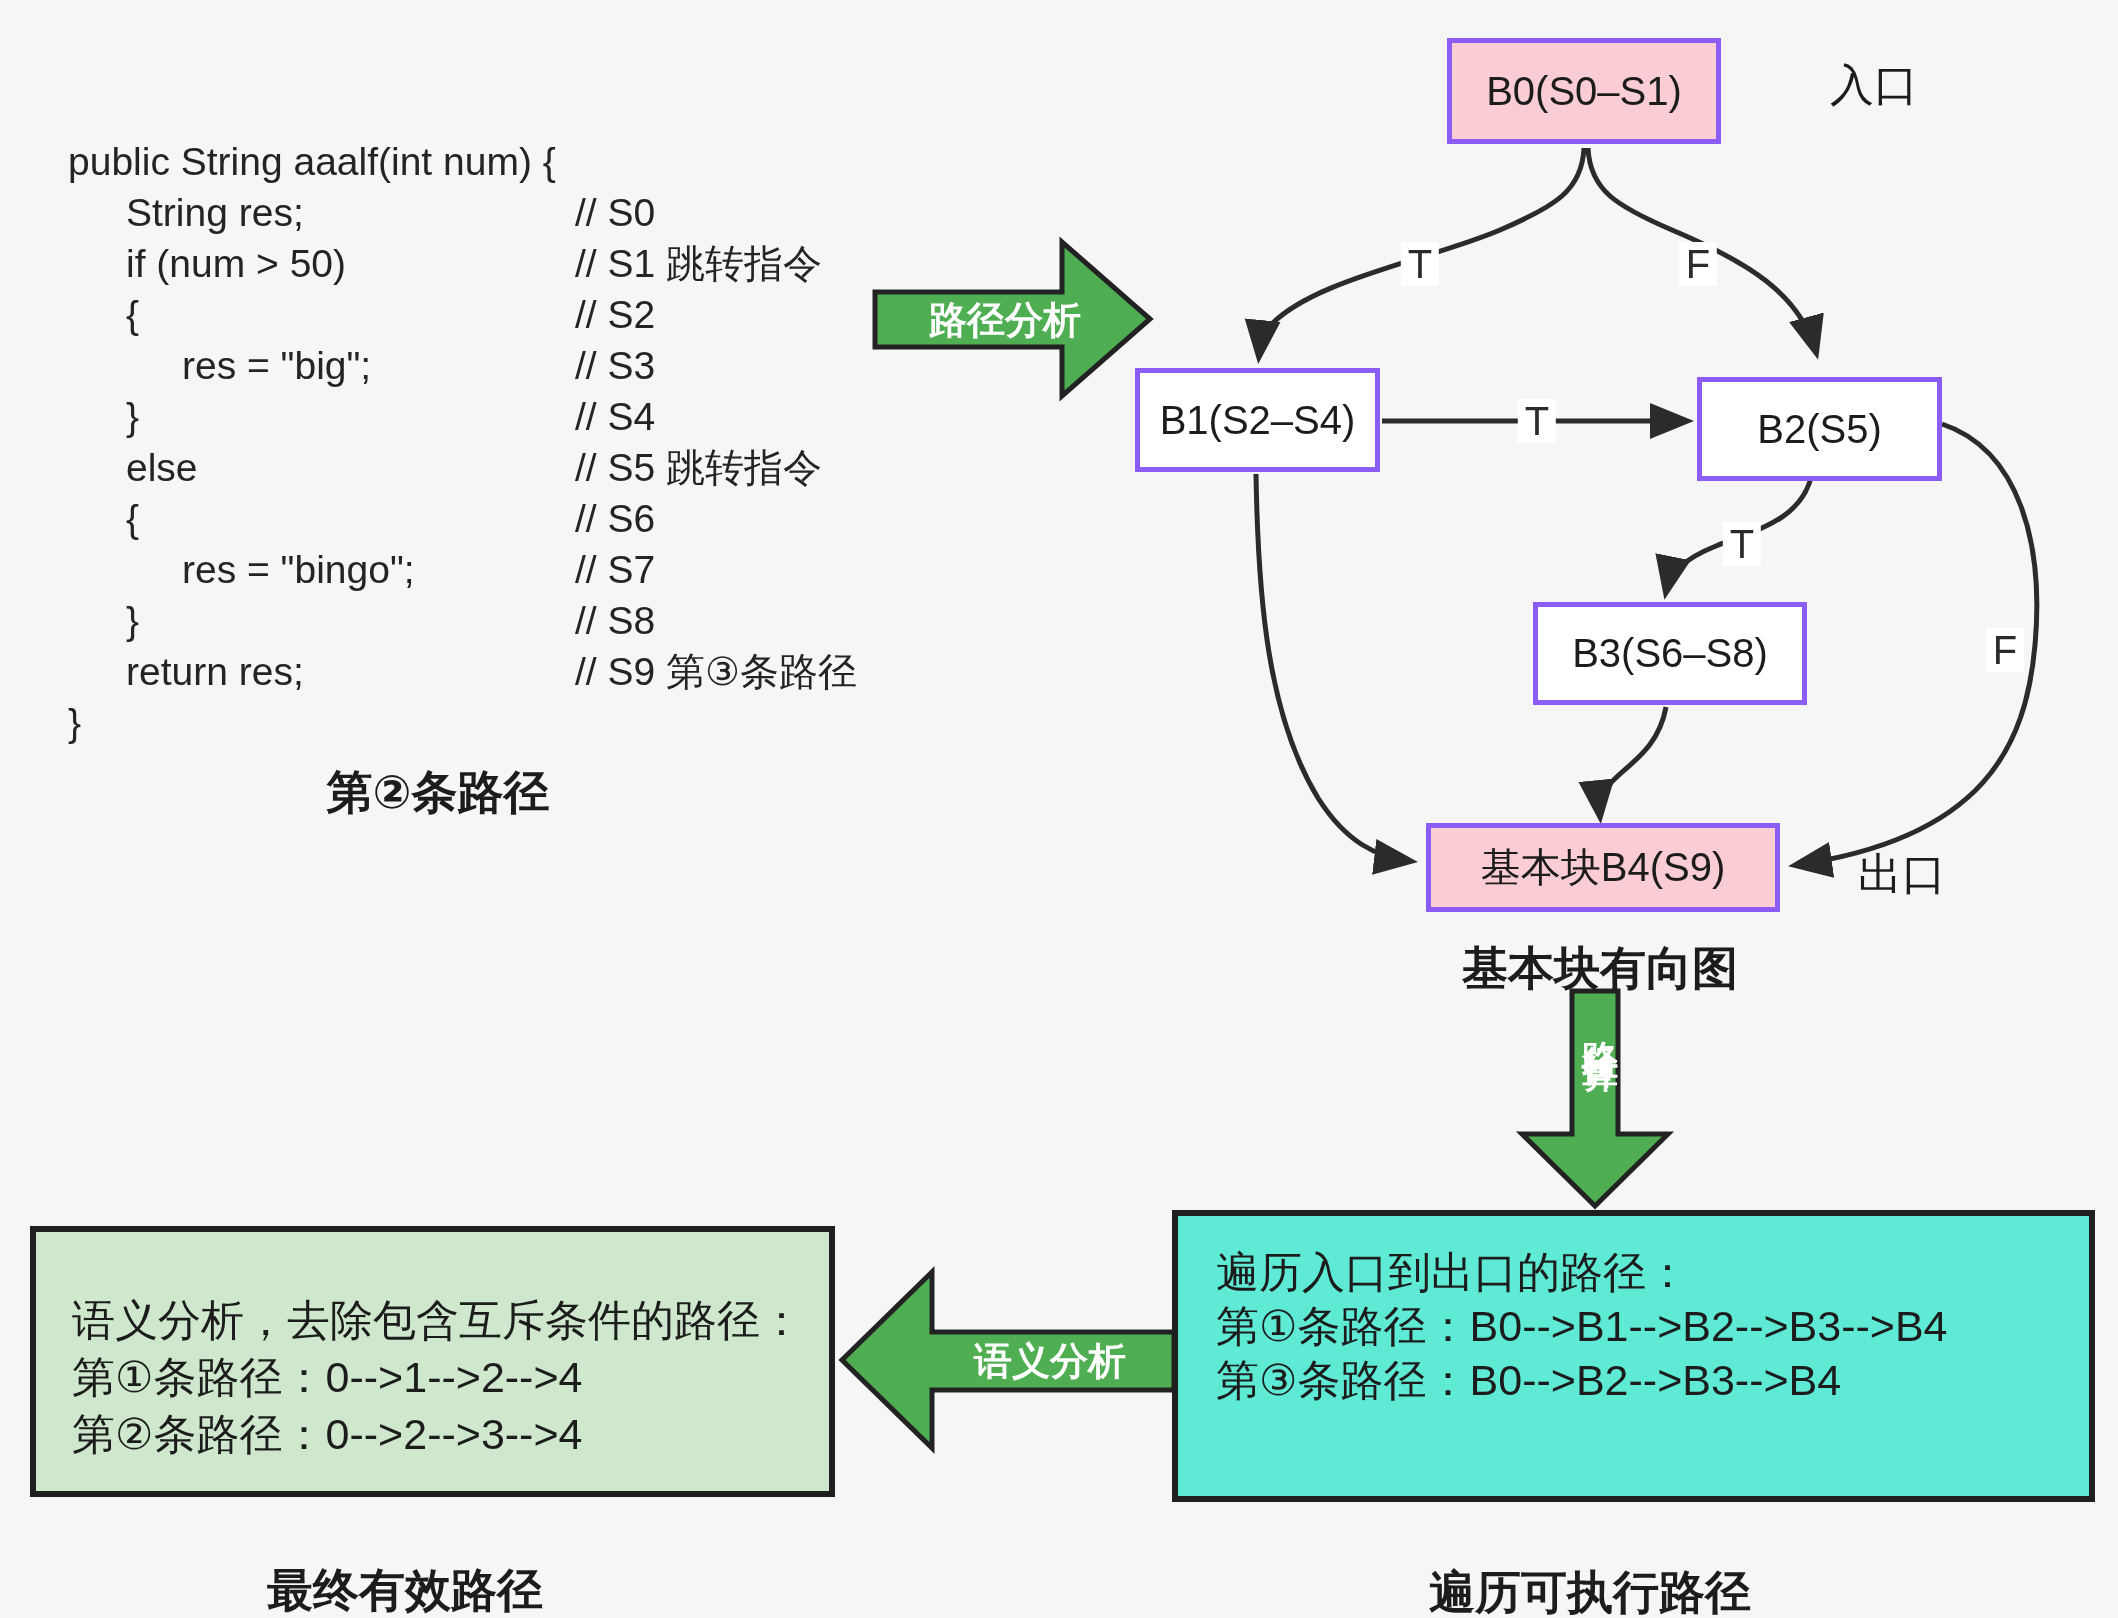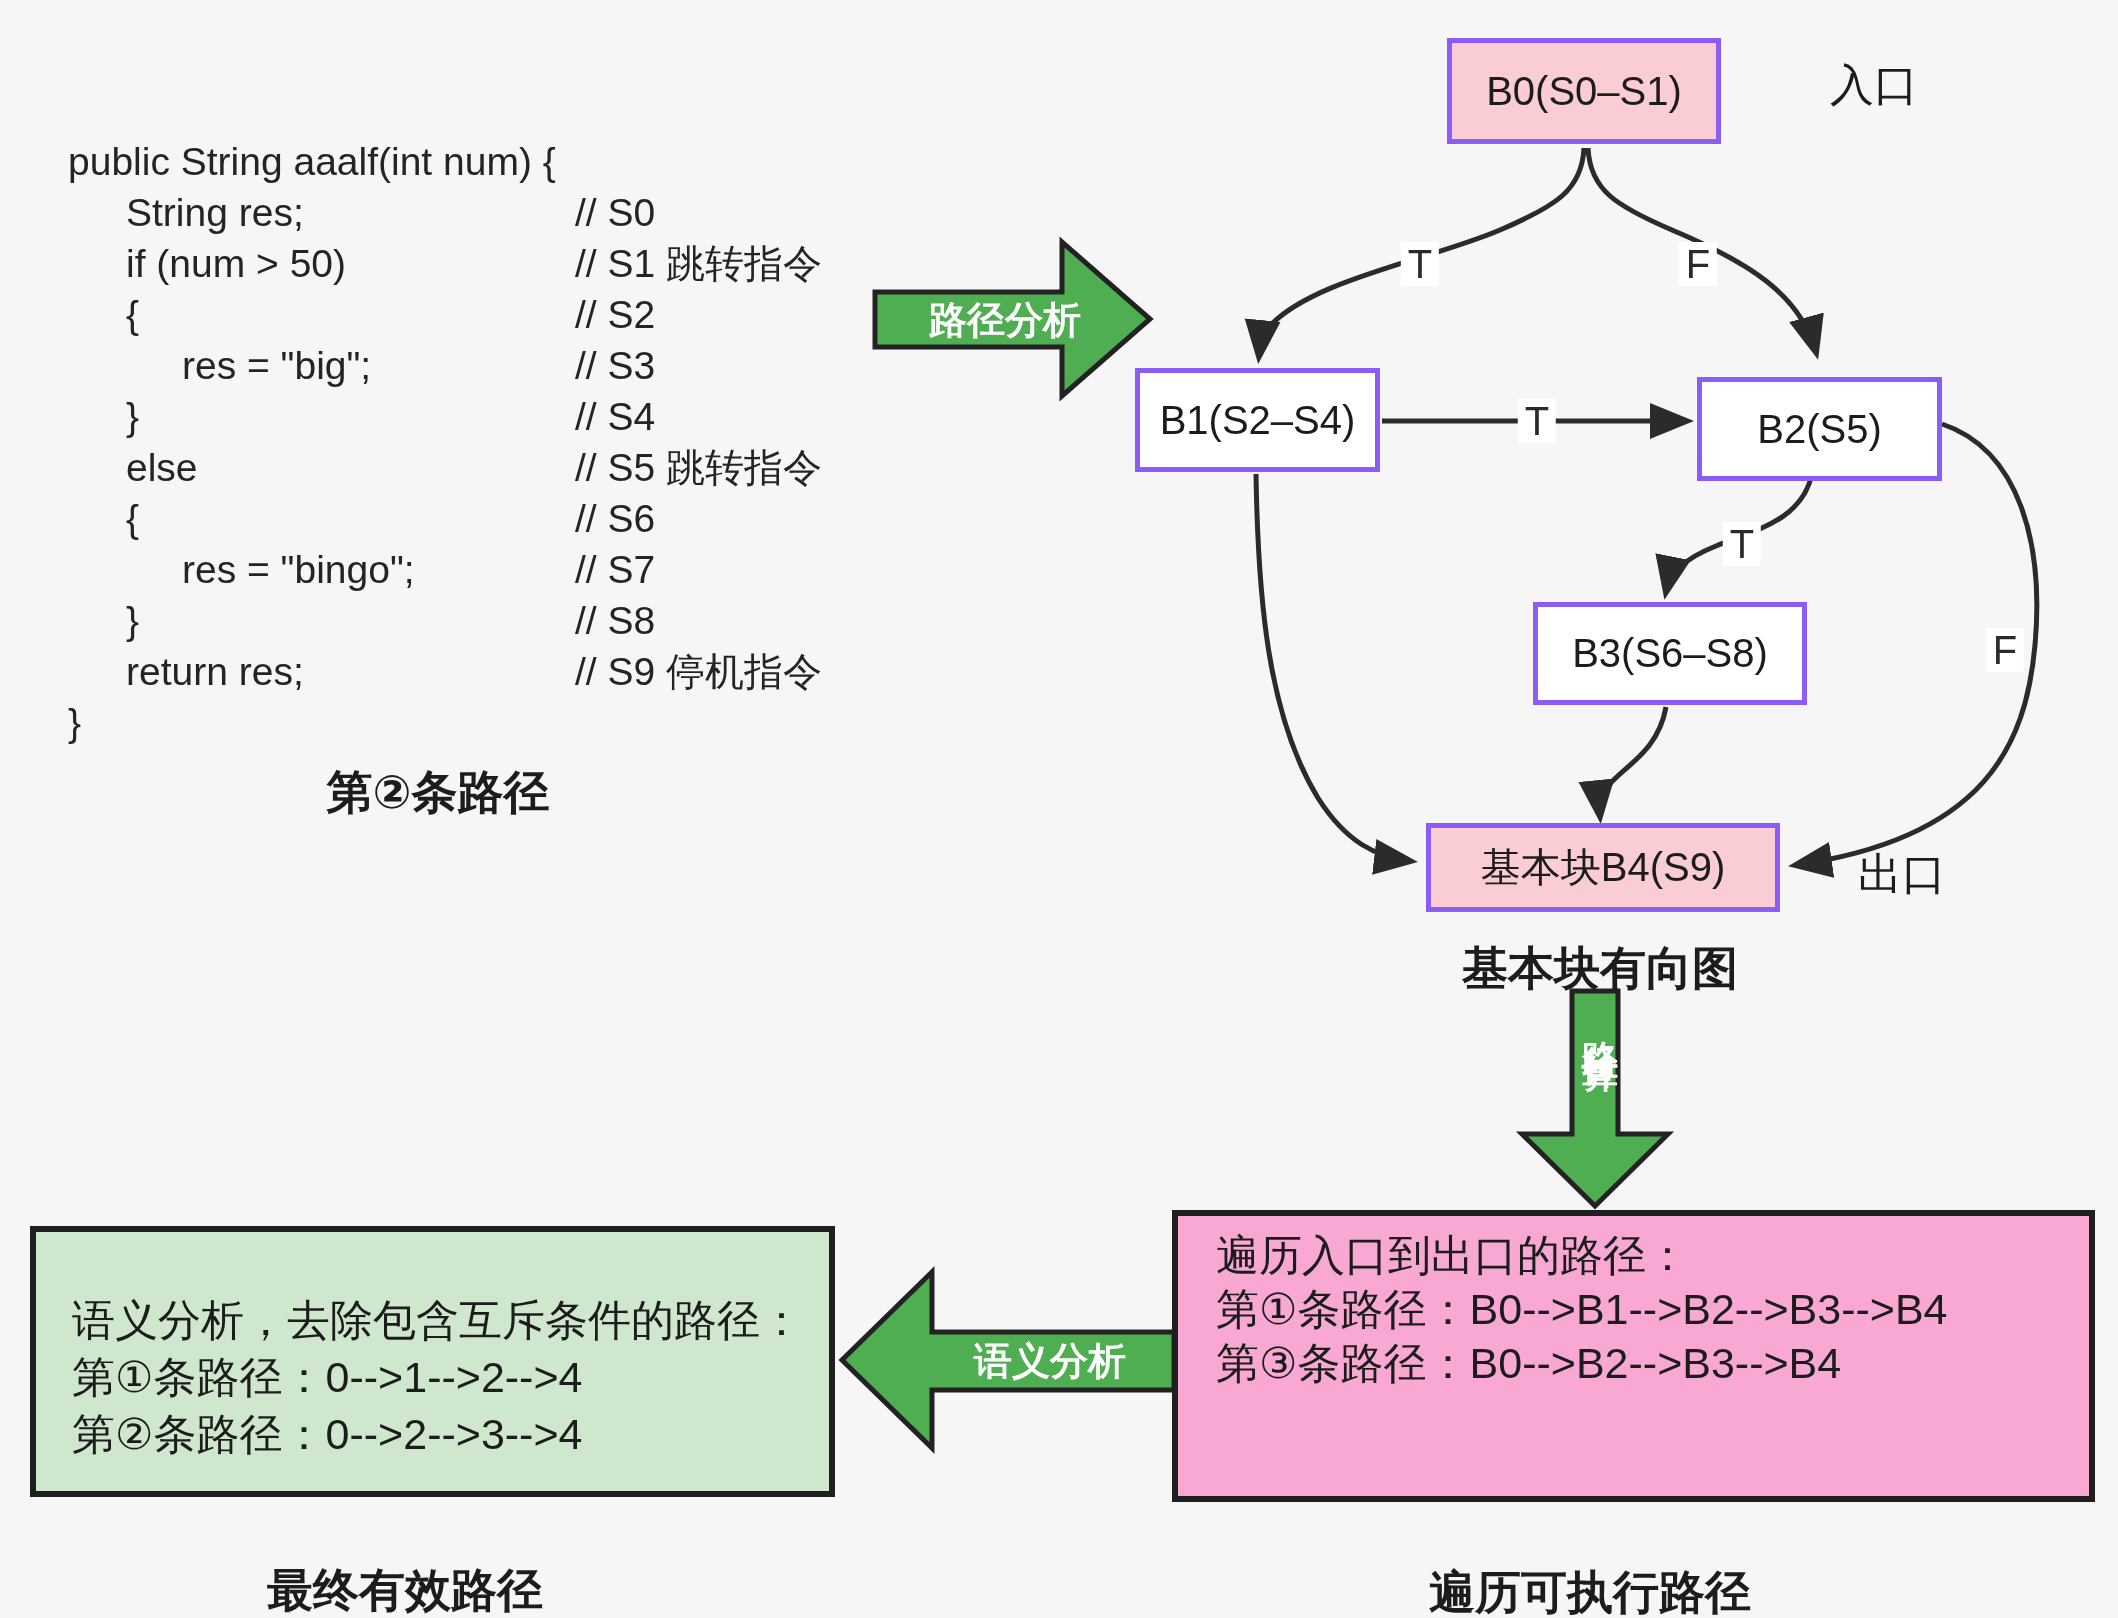--- a/index.html
+++ b/index.html
@@ -21,21 +21,21 @@
   .pink{background:#f9cdd3;}
 
   .sidelabel{position:absolute;font-size:44px;color:#1c1c1c;}
 
   .elabel{position:absolute;transform:translate(-50%,-50%);background:#ffffff;font-size:40px;line-height:40px;padding:2px 7px;color:#2b2b2b;}
 
   svg.layer{position:absolute;left:0;top:0;width:2118px;height:1618px;}
 
   
   .bigbox{position:absolute;border:6px solid #1f1f1f;box-sizing:border-box;font-size:43px;color:#1c1c1c;}
-  .pathbox{left:1172px;top:1210px;width:923px;height:292px;background:#f9a8d4;padding:12px 0 0 38px;line-height:54px;}
+  .pathbox{left:1172px;top:1210px;width:923px;height:292px;background:#5eead4;padding:29px 0 0 38px;line-height:54px;}
   .finalbox{left:30px;top:1226px;width:805px;height:271px;background:#cfe7cd;padding:60px 0 0 36px;line-height:57px;}
 
   
   .gtext{position:absolute;color:#fff;font-weight:bold;font-size:38px;line-height:38px;text-align:center;}
   .gtext-v{position:absolute;color:#fff;font-weight:bold;font-size:36px;writing-mode:vertical-rl;letter-spacing:5px;}
 </style>
 </head>
 <body>
 
 <div class="canvas">
@@ -44,21 +44,21 @@
     <div class="crow"><span class="ind0">public String aaalf(int num) {</span><span class="cm"></span></div>
     <div class="crow"><span class="ind1">String res;</span><span class="cm">// S0</span></div>
     <div class="crow"><span class="ind1">if (num &gt; 50)</span><span class="cm">// S1 跳转指令</span></div>
     <div class="crow"><span class="ind1">{</span><span class="cm">// S2</span></div>
     <div class="crow"><span class="ind2">res = "big";</span><span class="cm">// S3</span></div>
     <div class="crow"><span class="ind1">}</span><span class="cm">// S4</span></div>
     <div class="crow"><span class="ind1">else</span><span class="cm">// S5 跳转指令</span></div>
     <div class="crow"><span class="ind1">{</span><span class="cm">// S6</span></div>
     <div class="crow"><span class="ind2">res = "bingo";</span><span class="cm">// S7</span></div>
     <div class="crow"><span class="ind1">}</span><span class="cm">// S8</span></div>
-    <div class="crow"><span class="ind1">return res;</span><span class="cm">// S9 停机指令</span></div>
+    <div class="crow"><span class="ind1">return res;</span><span class="cm">// S9 第③条路径</span></div>
     <div class="crow"><span class="ind0">}</span><span class="cm"></span></div>
   </div>
   <div class="caption" style="left:238px;top:762px;width:400px;">第②条路径</div>
 
   <svg class="layer">
     <defs>
       <marker id="arrow" markerUnits="userSpaceOnUse" markerWidth="44" markerHeight="40" viewBox="0 0 44 40" refX="36" refY="20" orient="auto">
         <polygon points="0,2 44,20 0,38" fill="#2b2b2b"></polygon>
       </marker>
     </defs>

